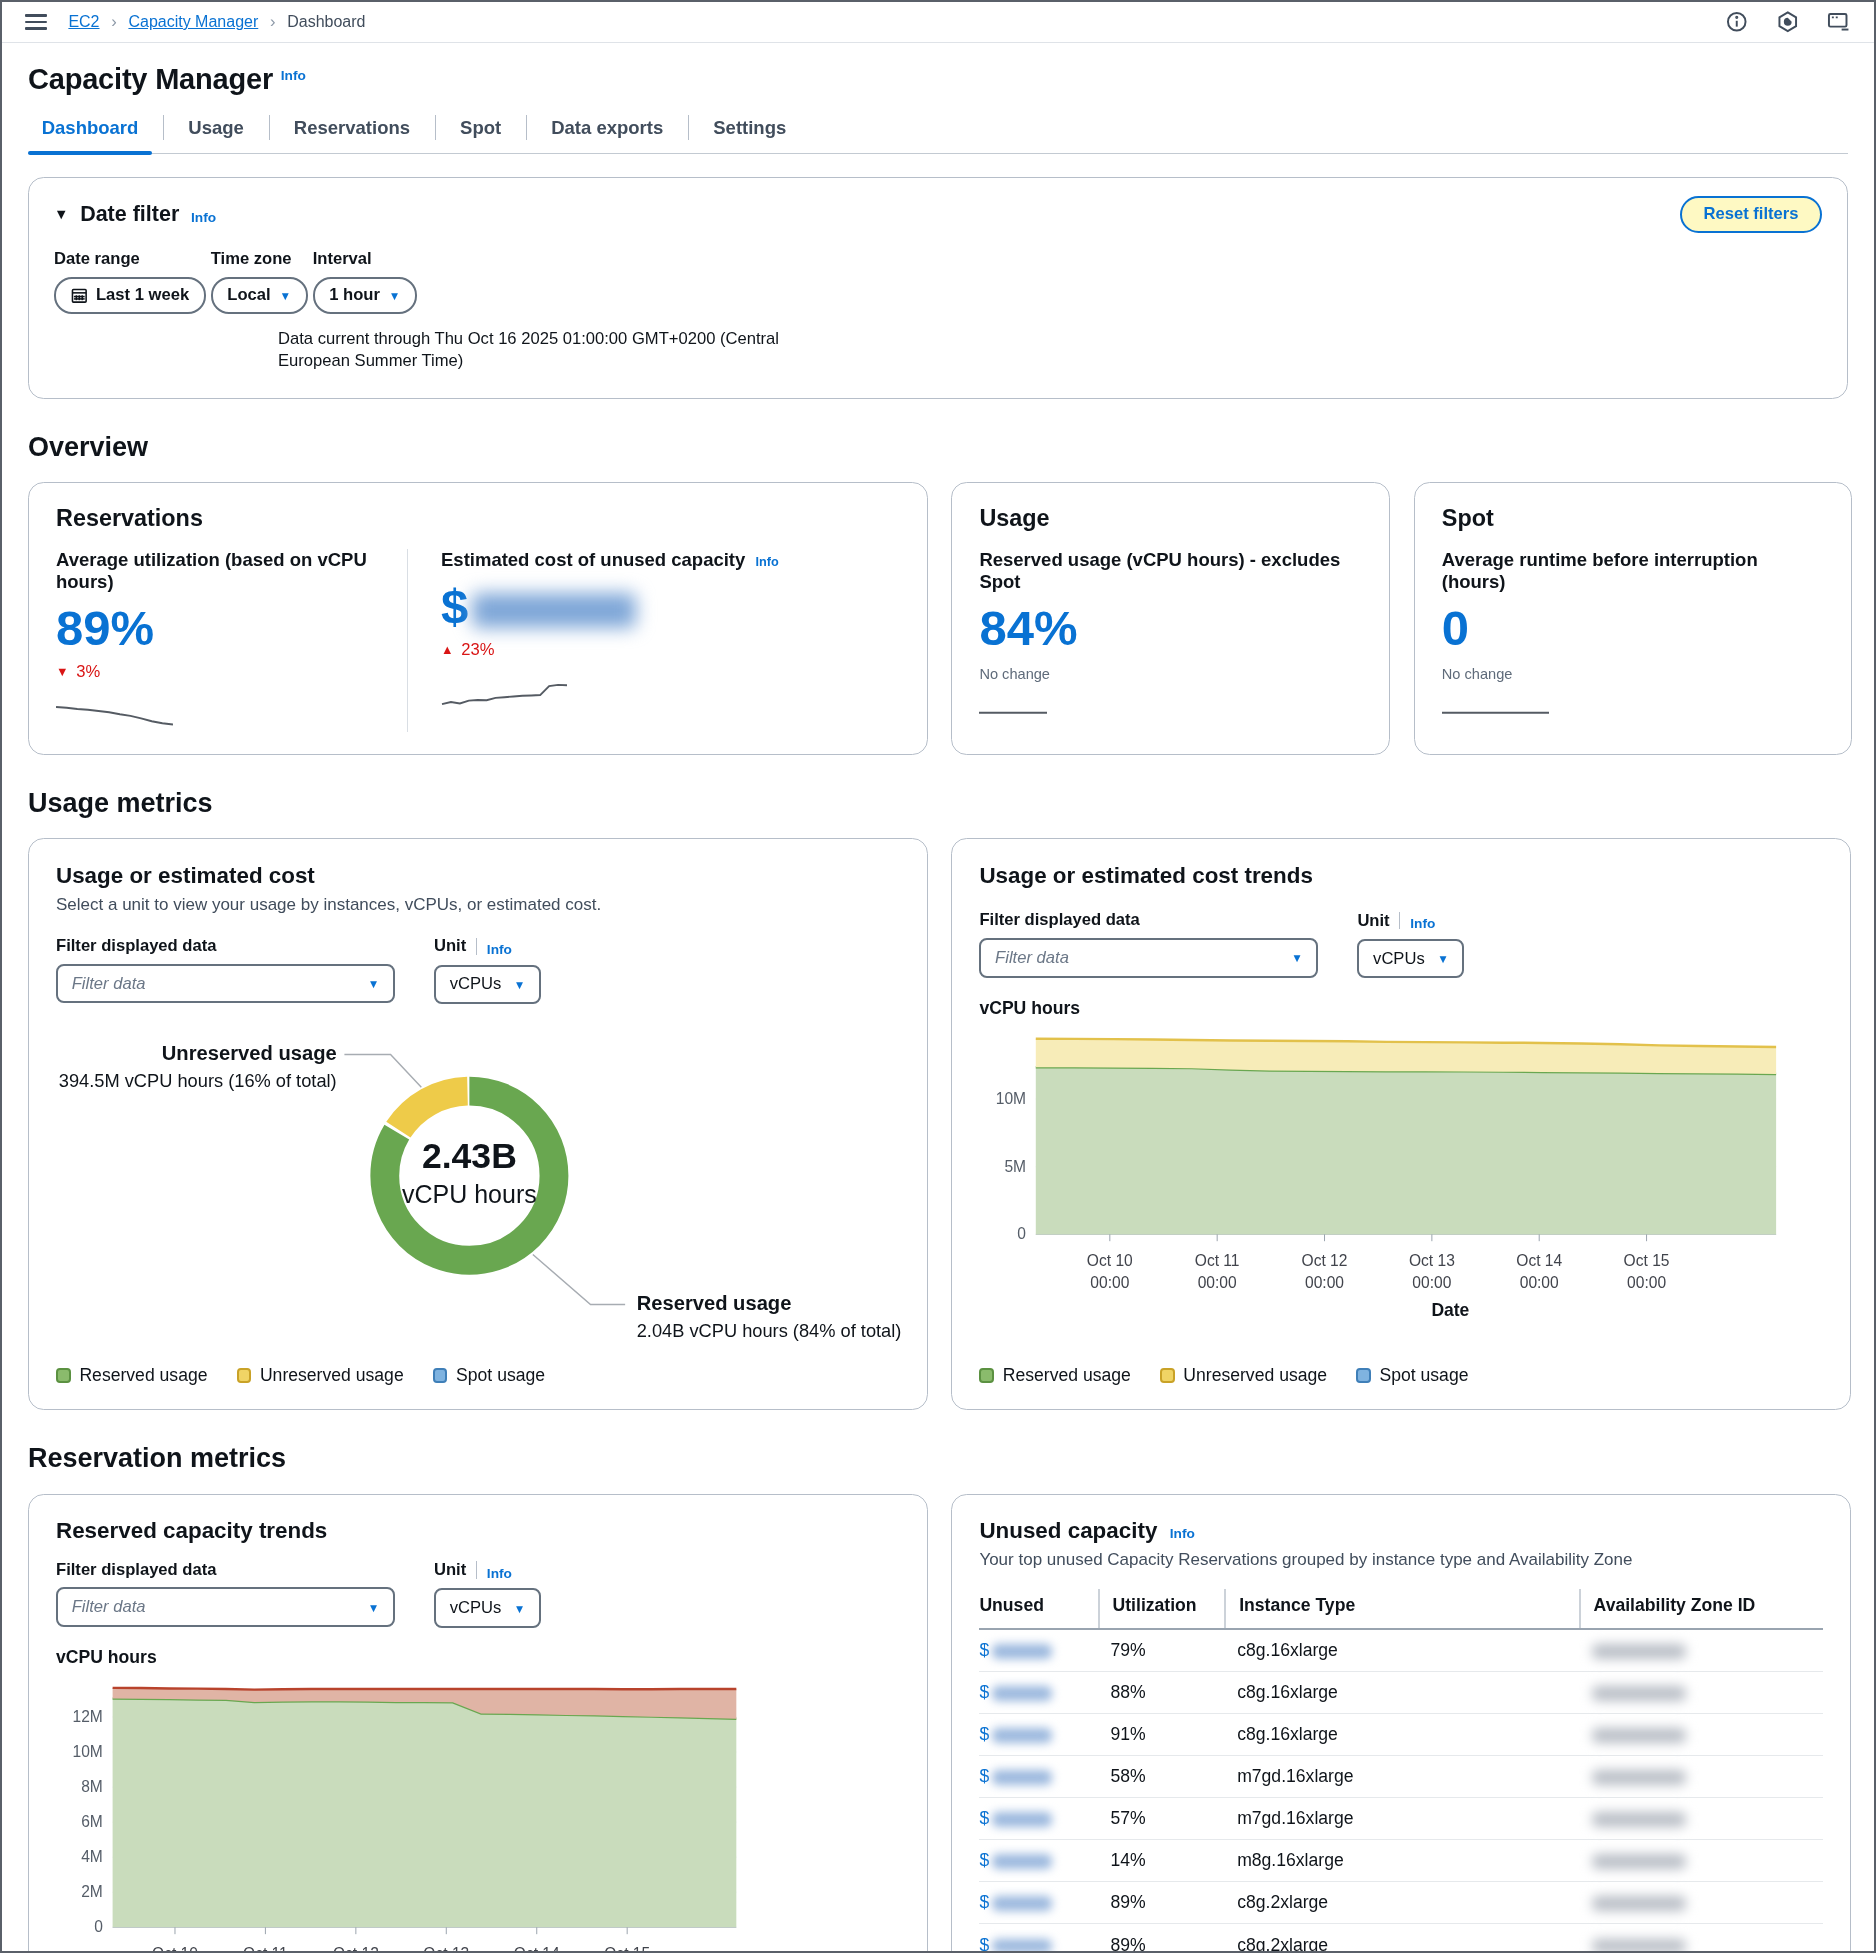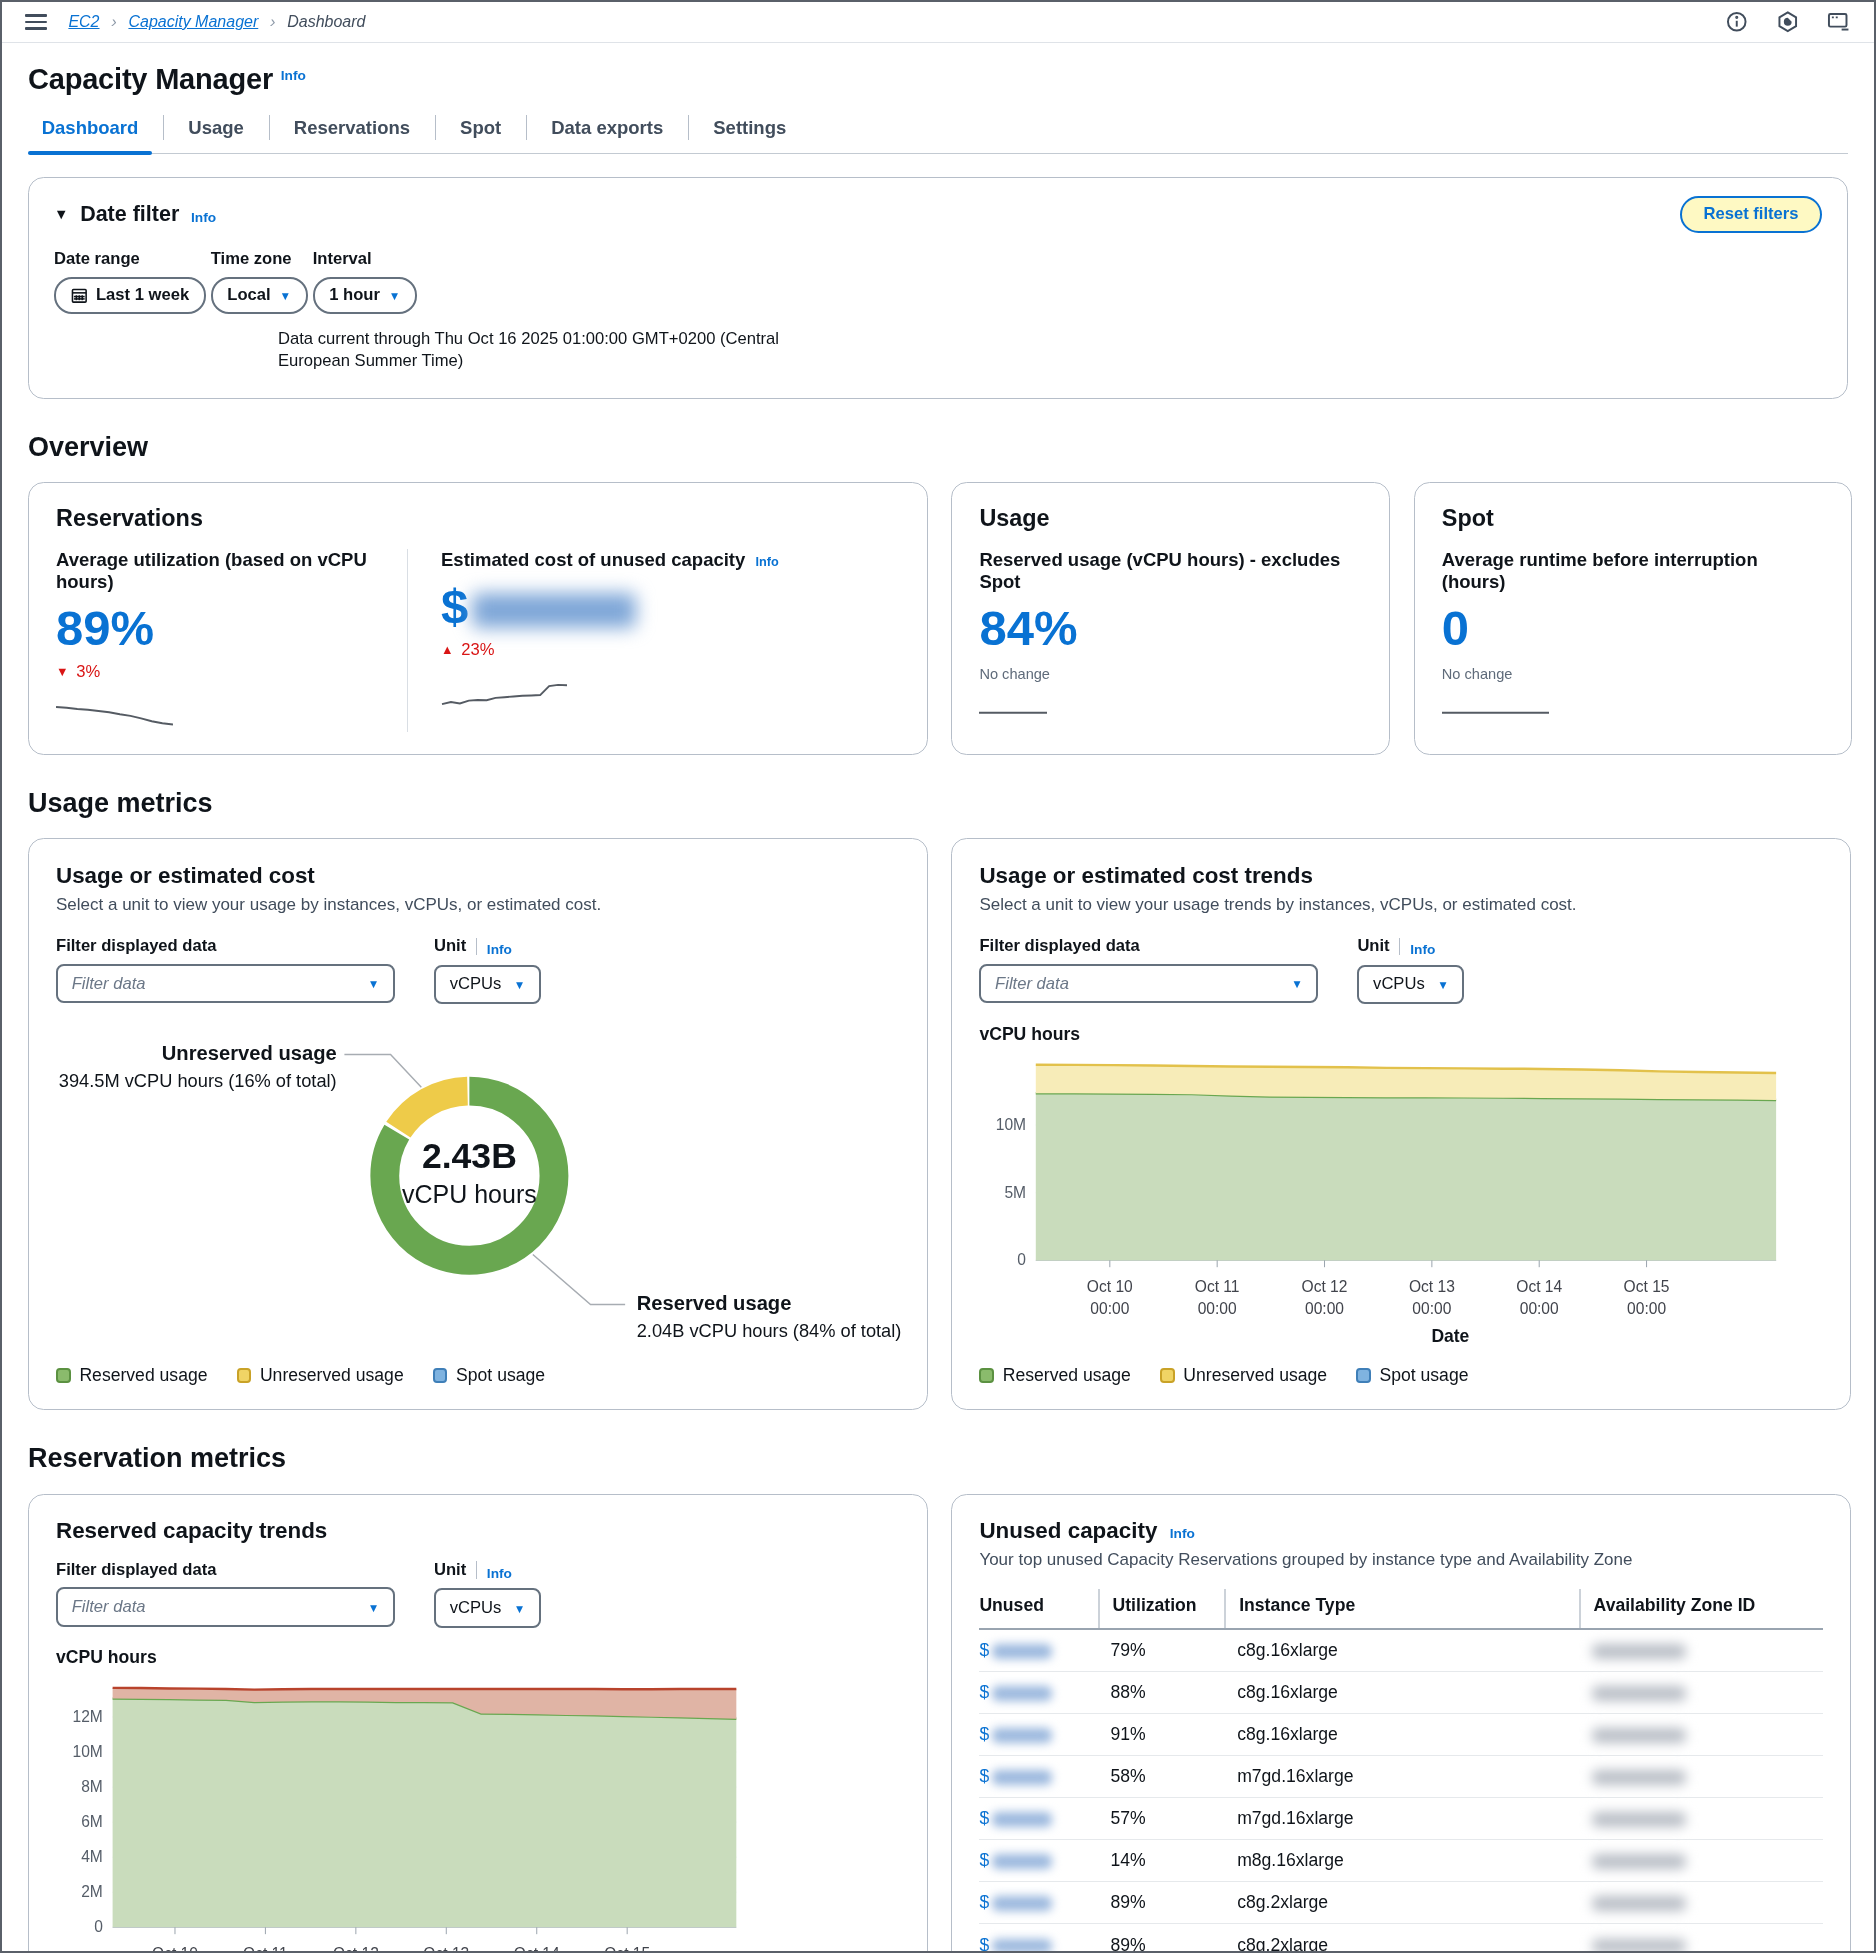--- a/index.html
+++ b/index.html
@@ -11,21 +11,21 @@
   svg { font-family: inherit; }
   .frame {
     width:1876px; height:1953px; border:2px solid #5a6069; background:#fff;
     overflow:hidden; position:relative;
   }
   
   .topbar { display:flex; align-items:center; height:41px; padding:0 23.4px; border-bottom:1px solid #dfe3e8; background:#fff; }
   .hamburger { width:21.5px; height:15.6px; display:flex; flex-direction:column; justify-content:space-between; cursor:pointer; margin-right:21.5px; }
   .hamburger span { height:2.4px; background:#414d5c; border-radius:1px; }
   .crumb a, .crumb-link { color:#0972d3; text-decoration:underline; font-size:16px; cursor:pointer; }
-  .crumb { display:flex; align-items:center; gap:11.7px;font-style:italic; }
+  .crumb { display:flex; align-items:center; gap:11.7px; }
   .crumb-sep { color:#8d99a8; font-size:16.6px; }
   .crumb-current { color:#414d5c; font-size:16px; }
   .topbar-icons { margin-left:auto; display:flex; align-items:center; gap:29px; }
   .topbar-icons svg { display:block; cursor:pointer; }
   
   .content { padding:0 26px; }
   .page-title-row { display:flex; align-items:flex-start; gap:7.8px; margin:19.5px 0 7.8px; }
   .page-title { font-size:29px; font-weight:bold; letter-spacing:-0.2px; }
   .info-link { color:#0972d3; font-size:13.7px; font-weight:bold; cursor:pointer; margin-top:5.9px; }
   .tabs-wrap { border-bottom:1px solid #c3cad2; margin-top:13.7px; }
@@ -306,21 +306,20 @@
        <span class="lg-marker" style="background:#8abb6c;border-color:#5b9141"></span>Reserved usage</span>
             <span class="lg-item">
        <span class="lg-marker" style="background:#f0d465;border-color:#c9a227"></span>Unreserved usage</span>
             <span class="lg-item">
        <span class="lg-marker" style="background:#7fb3e0;border-color:#3f7fb8"></span>Spot usage</span>
           </div>
       </div>
 
       <div class="panel mpanel">
         <div class="mpanel-title">Usage or estimated cost trends</div>
-        <div class="mpanel-sub">Select a unit to view your usage trends by instances, vCPUs, or estimated cost.</div>
         <div class="controls">
           <div>
             <div class="ctl-label">Filter displayed data</div>
             <div class="select placeholder">
               <span>Filter data</span>
               <span class="caret-blue">▼</span>
             </div>
           </div>
           <div>
             <div class="ctl-label">

